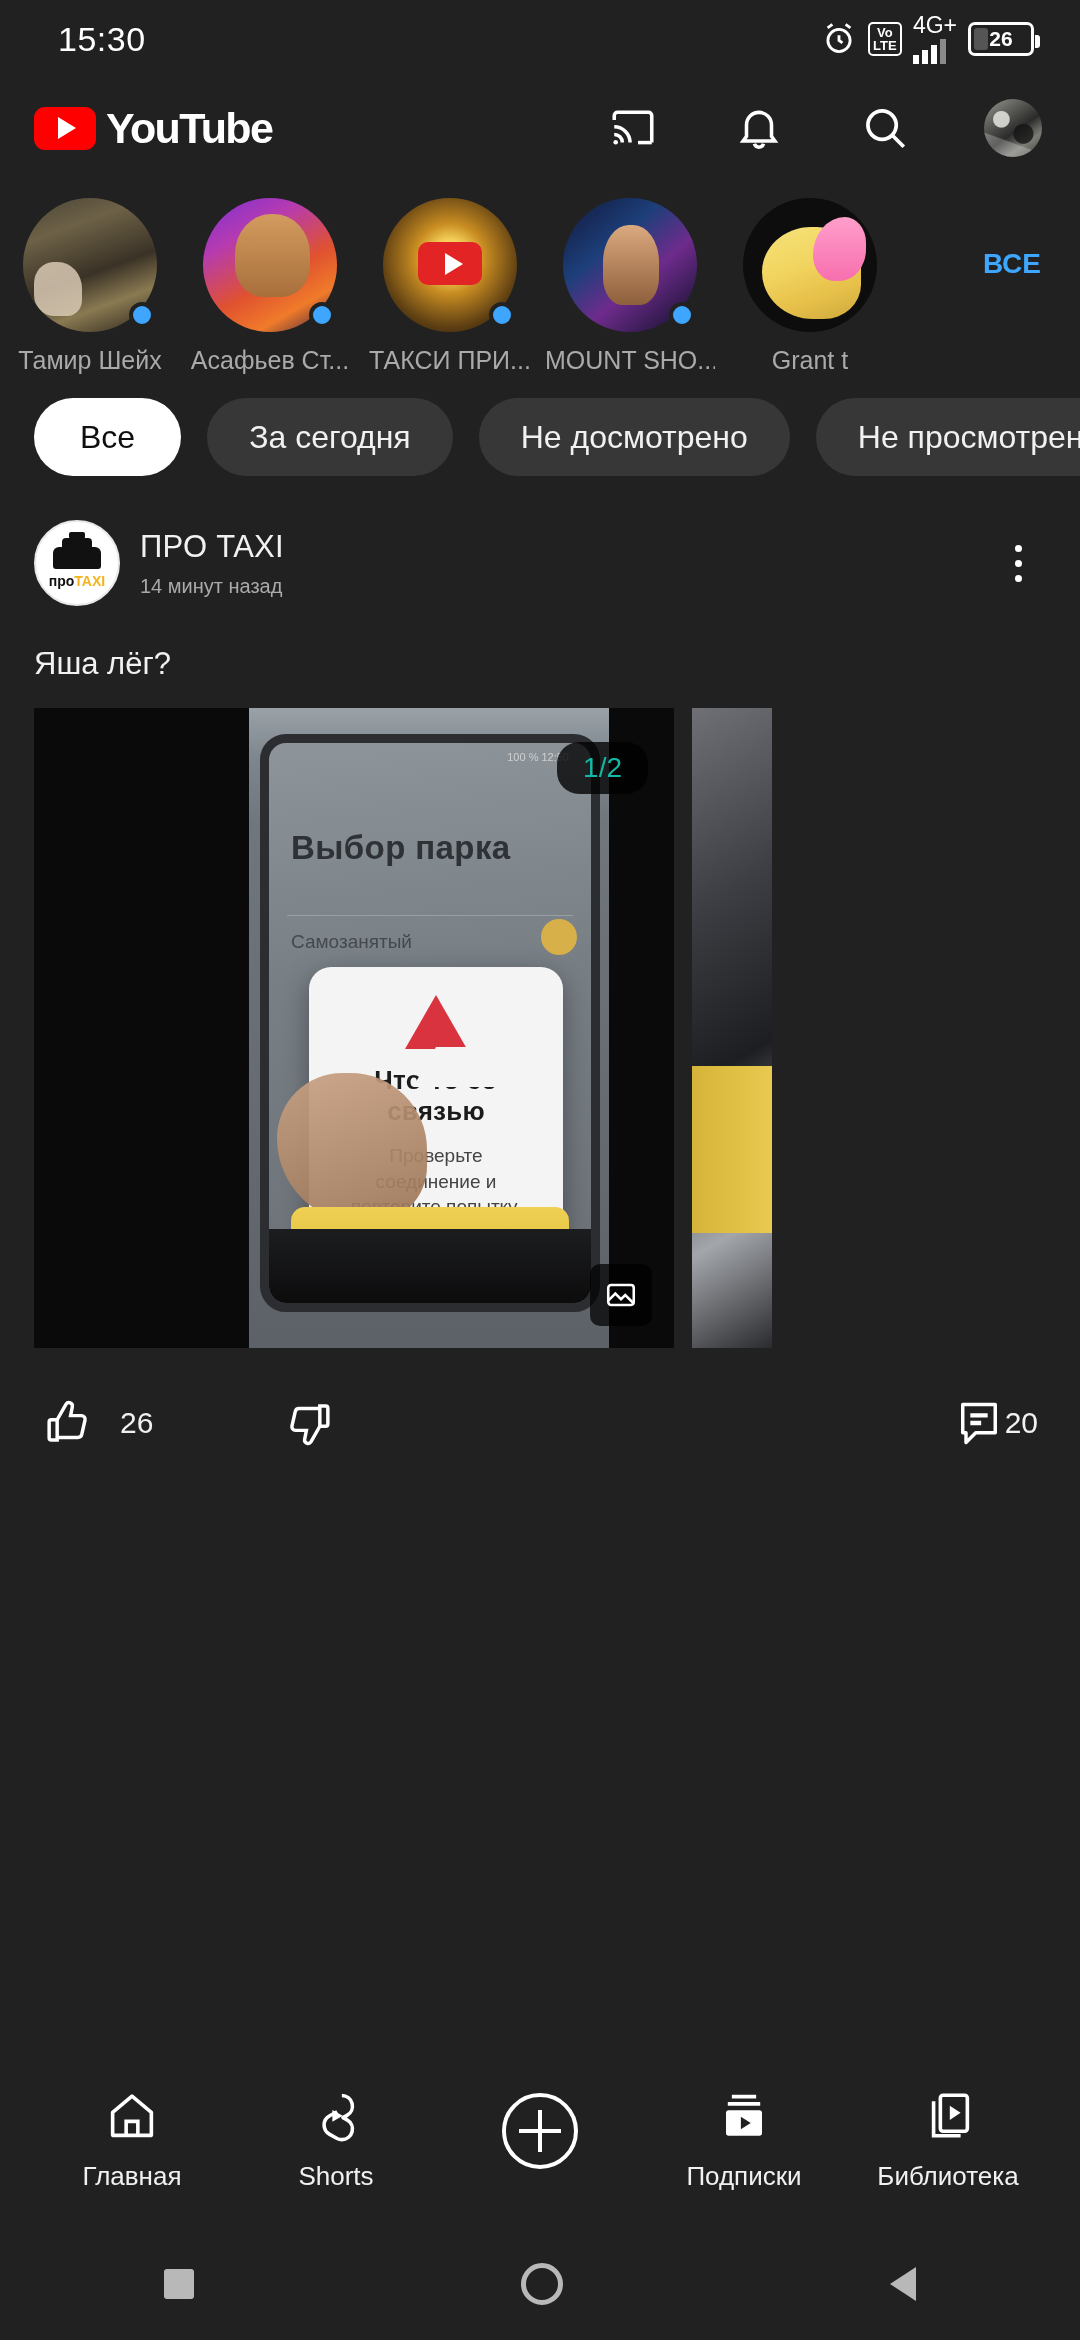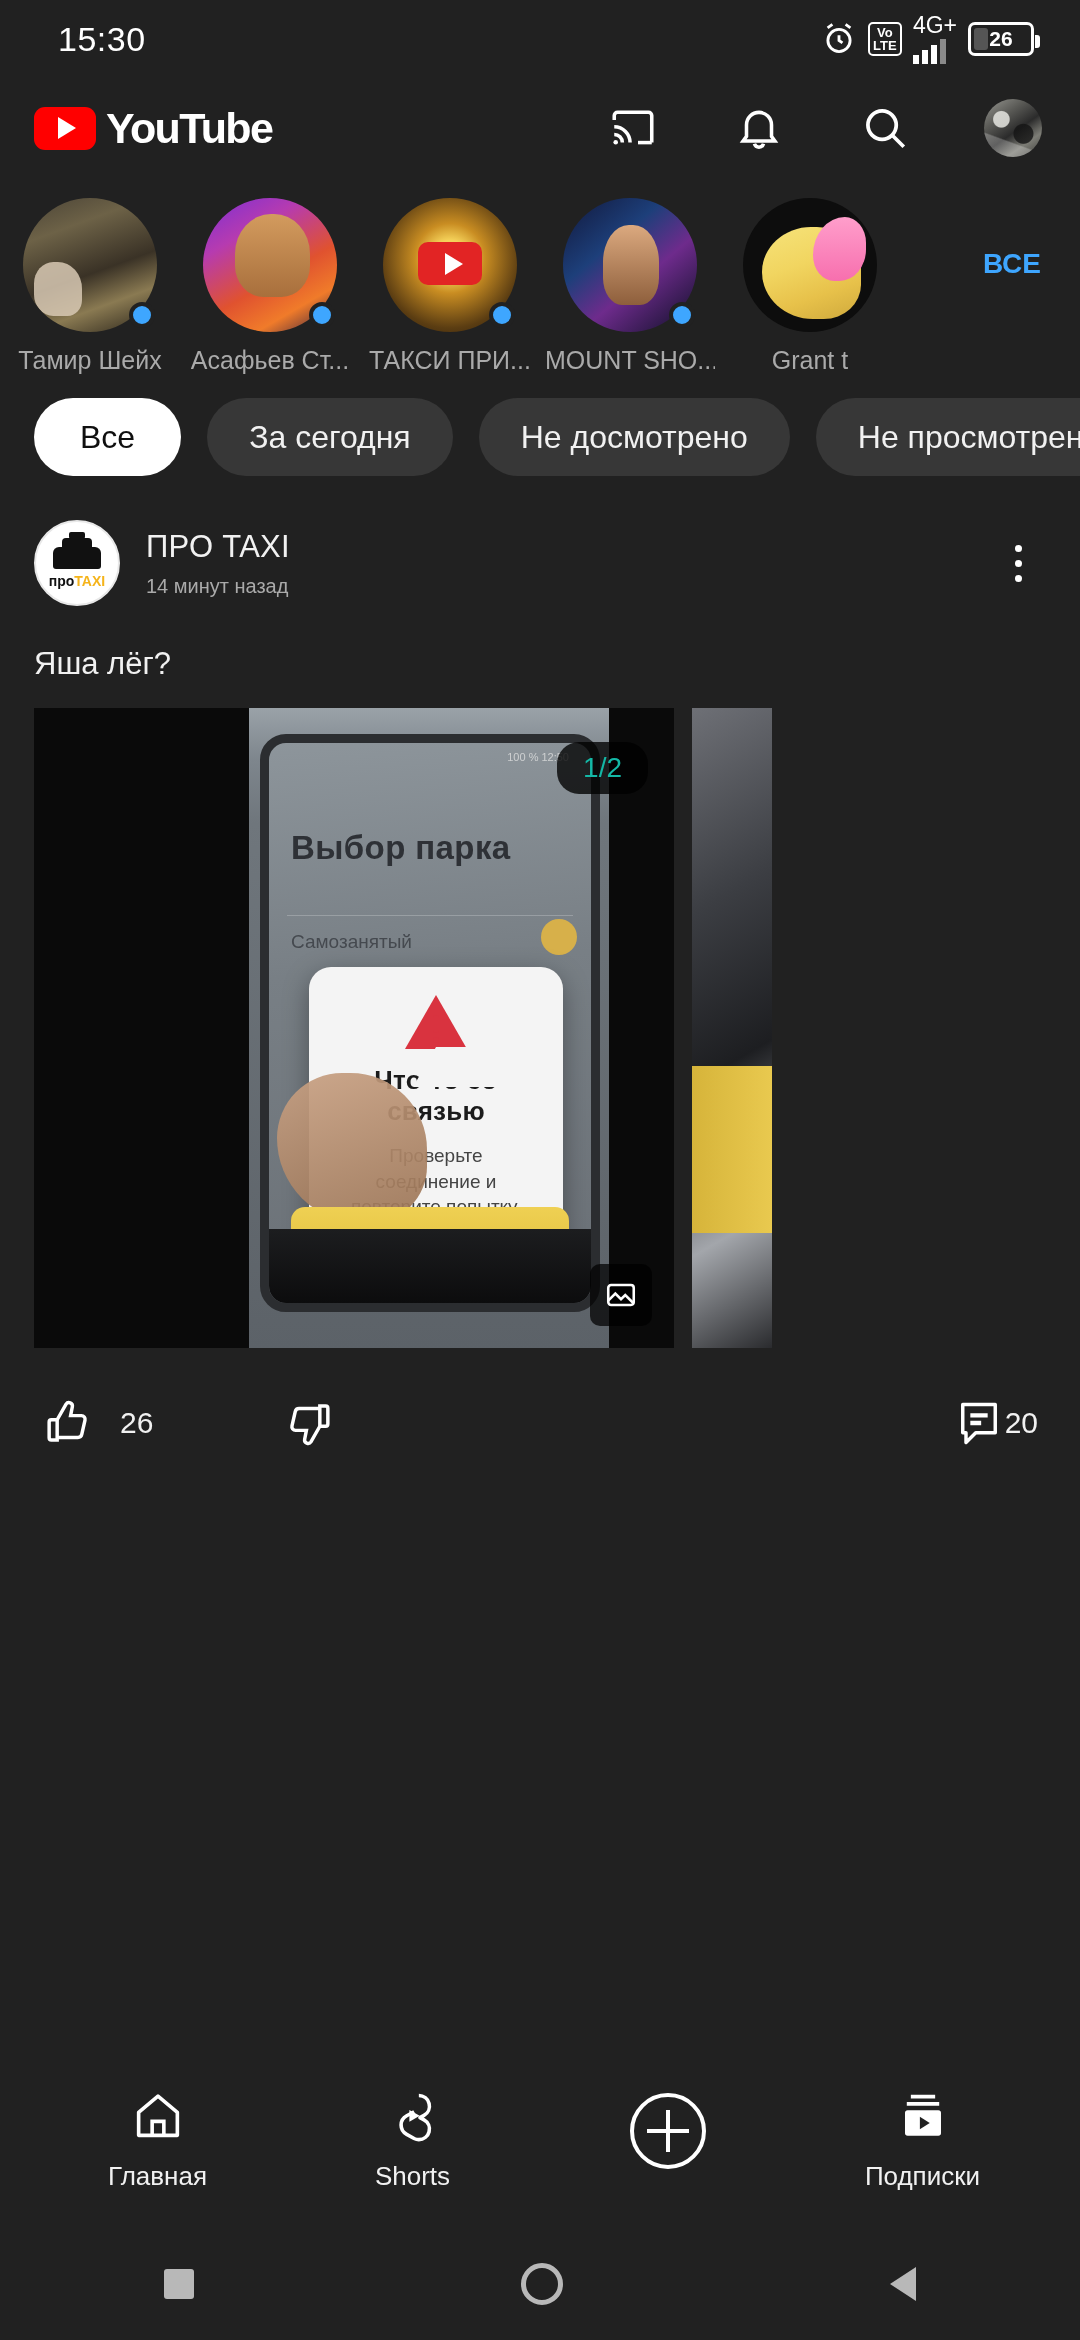--- a/index.html
+++ b/index.html
@@ -128,21 +128,21 @@
     border:2px solid #e8e8e8;
   }
   .taxi-car{
     width:48px;height:22px;background:#111;border-radius:6px 6px 3px 3px;position:relative;margin-top:8px;
   }
   .taxi-car:before{content:"";position:absolute;left:9px;top:-9px;width:30px;height:11px;background:#111;border-radius:4px 4px 0 0;}
   .taxi-car:after{content:"";position:absolute;left:16px;top:-15px;width:16px;height:7px;background:#111;border-radius:2px;}
   .taxi-txt{ font-size:14px;font-weight:700;margin-top:5px;line-height:1;}
   .taxi-txt .p{color:#111;}
   .taxi-txt .t{color:#f5b41b;}
-  .post-meta{ margin-left:26px; }
+  .post-meta{ margin-left:20px; }
   .post-channel{ font-size:31px;font-weight:500;color:#f1f1f1;letter-spacing:.3px;}
   .post-time{ font-size:20px;color:#aaa;margin-top:10px;}
   .post-more{
     margin-left:auto;width:56px;height:66px;display:flex;flex-direction:column;
     align-items:center;justify-content:center;gap:8px;
   }
   .post-more i{ width:7px;height:7px;border-radius:50%;background:#fff;display:block;}
   .post-text{ padding:40px 48px 0 34px;font-size:31px;color:#f1f1f1;}
 
   
@@ -523,19 +523,29 @@
   <div class="navitem">
     <span class="navicon">
       <svg width="54" height="54" viewBox="0 0 24 24" fill="none" stroke="#fff" stroke-width="1.6">
         <path d="M6.6 3.4h10.8M4.8 6.6h14.4"></path>
         <rect x="4" y="9.4" width="16" height="11.4" rx="1.2" fill="#fff" stroke="none"></rect>
         <path d="M10.6 12.3l4.4 2.8-4.4 2.8z" fill="#212121" stroke="none"></path>
       </svg>
     </span>
     <span class="navlabel">Подписки</span>
   </div>
+  <div class="navitem">
+    <span class="navicon">
+      <svg width="54" height="54" viewBox="0 0 24 24" fill="none" stroke="#fff" stroke-width="1.6">
+        <rect x="8.6" y="2.8" width="12" height="16" rx="1.2"></rect>
+        <path d="M5.6 5.4v15.4h12"></path>
+        <path d="M12.8 7.4l4.8 3.2-4.8 3.2z" fill="#fff" stroke="none"></path>
+      </svg>
+    </span>
+    <span class="navlabel">Библиотека</span>
+  </div>
 </div>
 
 <div class="sysnav">
   <span class="sq"></span>
   <span class="ci"></span>
   <span class="tr"></span>
 </div>
 
 </body></html>

